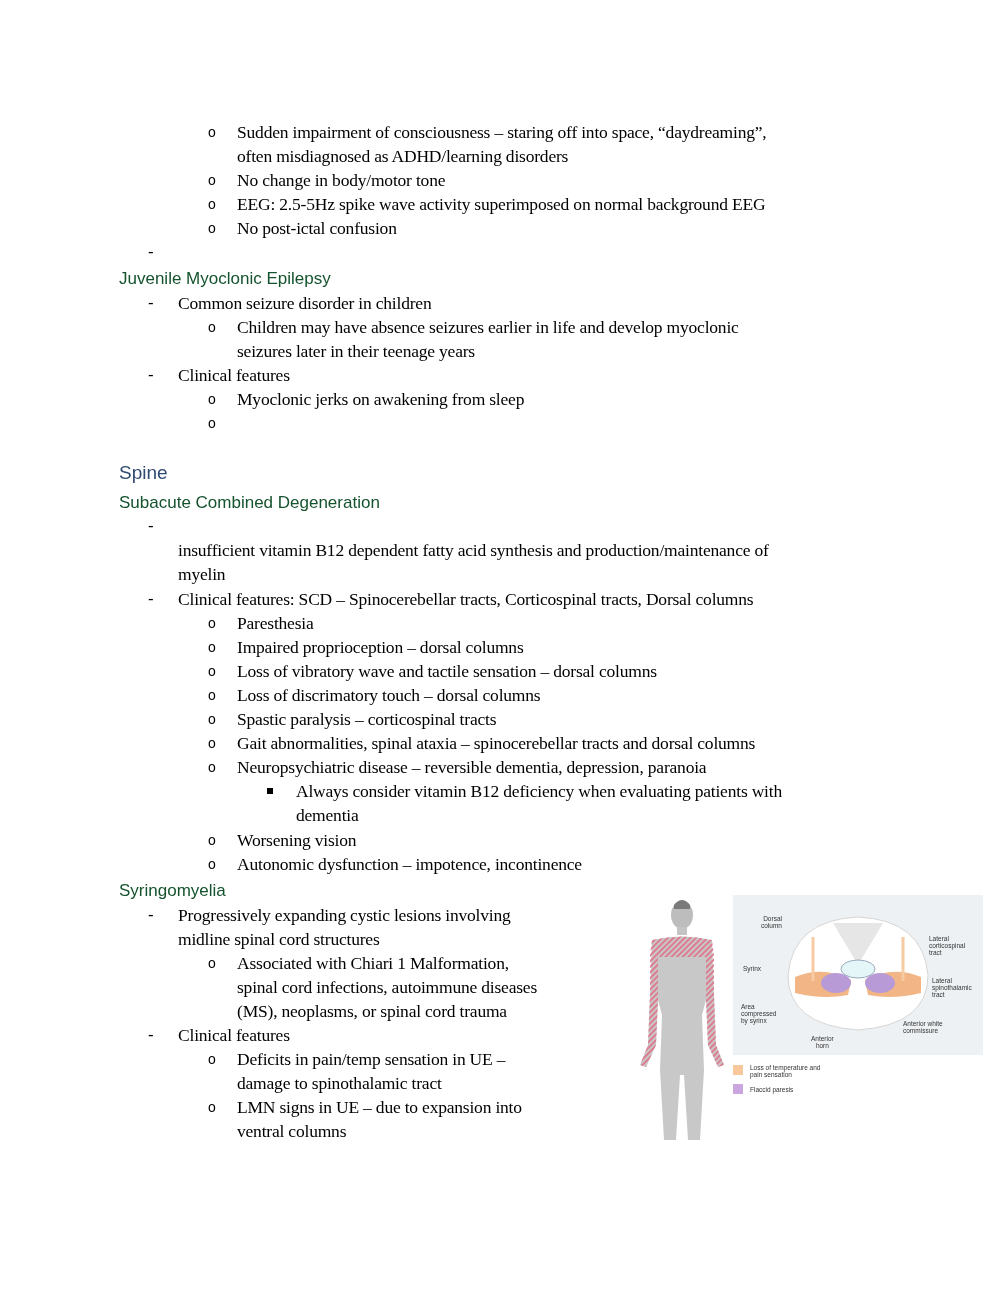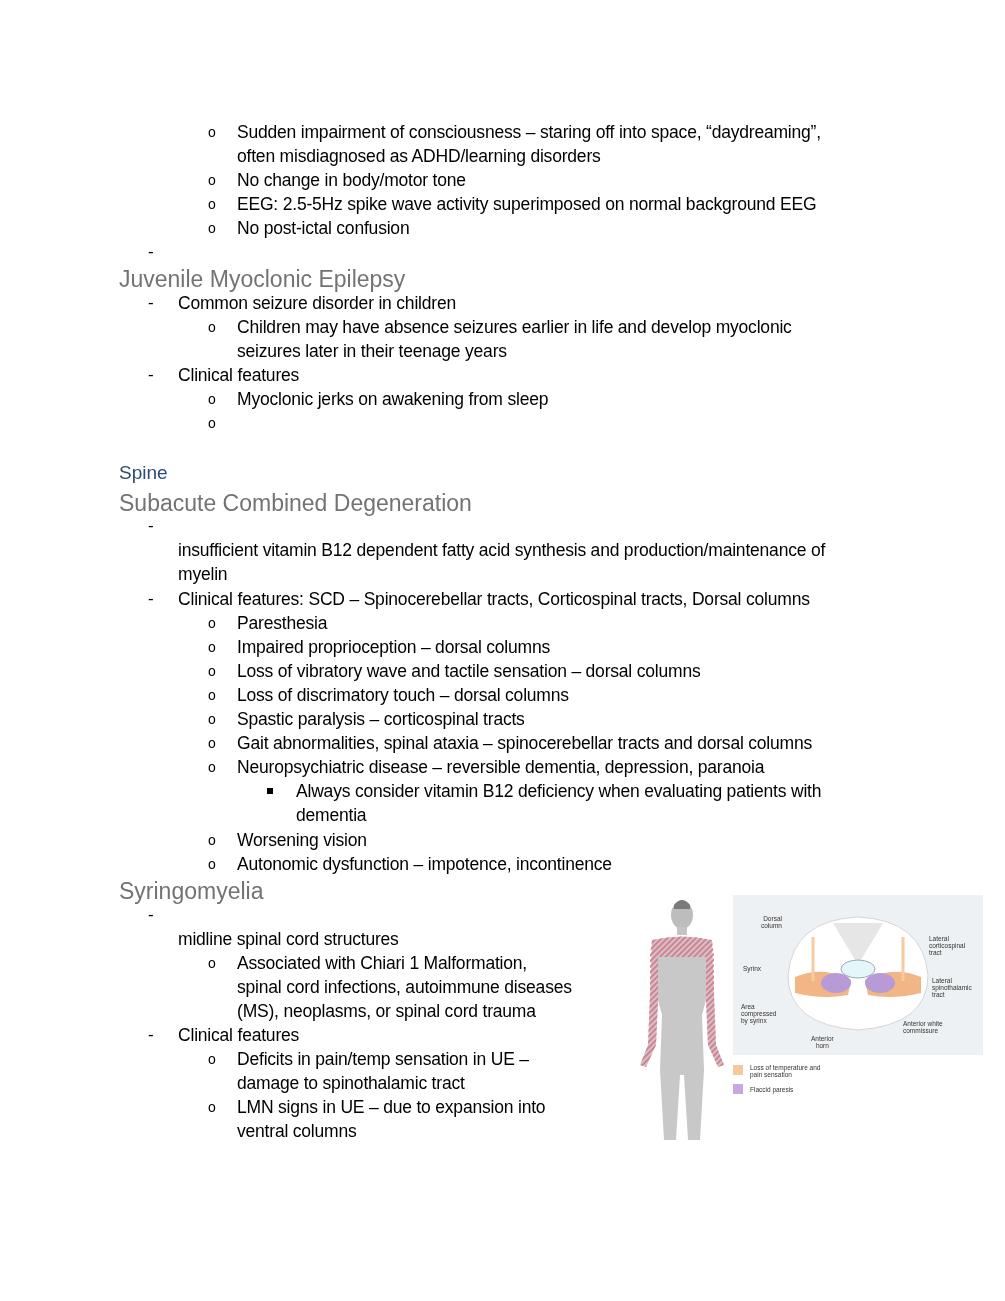--- a/index.html
+++ b/index.html
@@ -1,21 +1,21 @@
 <!DOCTYPE html>
 <html><head>
 <meta charset="utf-8">
 <style>
   html, body { margin: 0; padding: 0; background: #ffffff; }
   body { width: 1005px; height: 1301px; position: relative; overflow: hidden;
          font-family: "Liberation Sans", "DejaVu Sans", sans-serif; color: #000; }
   .page { position: absolute; left: 0; top: 0; width: 1005px; height: 1301px; }
-  .line { position: absolute; font-size: 17.5px; line-height: 24px; white-space: nowrap; letter-spacing: -0.2px; }
+  .line { position: absolute; font-size: 17.5px; line-height: 24px; white-space: nowrap; letter-spacing: -0.2px; font-family: Liberation Serif, serif; }
   .h1 { position: absolute; font-size: 19px; color: #2f4a72; line-height: 24px; }
-  .h2 { position: absolute; font-size: 23px; color: #737373; line-height: 24px; text-align: center; }
+  .h2 { position: absolute; font-size: 17px; color: #14532d; line-height: 24px; text-align: center; }
   .b-dash { position: absolute; left: 148px; width: 12px; font-size: 17px; line-height: 24px; }
   .b-o { position: absolute; left: 208px; font-size: 14px; line-height: 24px; }
   .b-sq { position: absolute; left: 267px; width: 6px; height: 6px; background: #000; }
   .figure { position: absolute; left: 630px; top: 895px; width: 355px; height: 255px; }
   .cord-panel { position: absolute; left: 103px; top: 0; width: 250px; height: 160px; background: #eef1f3; }
   .lbl { position: absolute; font-size: 6.5px; line-height: 7px; color: #333; white-space: nowrap; }
   .legend-sw { position: absolute; width: 10px; height: 10px; }
 </style>
 </head>
 <body>
@@ -70,20 +70,21 @@
   <span class="b-sq" style="top:788px"></span>
   <div class="line" style="left:296px;top:779px">Always consider vitamin B12 deficiency when evaluating patients with</div>
   <div class="line" style="left:296px;top:803px">dementia</div>
   <span class="b-o" style="top:828px">o</span>
   <div class="line" style="left:237px;top:828px">Worsening vision</div>
   <span class="b-o" style="top:852px">o</span>
   <div class="line" style="left:237px;top:852px">Autonomic dysfunction – impotence, incontinence</div>
 
   <div class="h2" style="left:119px;top:879px">Syringomyelia</div>
   <span class="b-dash" style="top:903px">-</span>
+  <div class="line" style="left:178px;top:903px">Progressively expanding cystic lesions involving</div>
   <div class="line" style="left:178px;top:927px">midline spinal cord structures</div>
   <span class="b-o" style="top:951px">o</span>
   <div class="line" style="left:237px;top:951px">Associated with Chiari 1 Malformation,</div>
   <div class="line" style="left:237px;top:975px">spinal cord infections, autoimmune diseases</div>
   <div class="line" style="left:237px;top:999px">(MS), neoplasms, or spinal cord trauma</div>
   <span class="b-dash" style="top:1023px">-</span>
   <div class="line" style="left:178px;top:1023px">Clinical features</div>
   <span class="b-o" style="top:1047px">o</span>
   <div class="line" style="left:237px;top:1047px">Deficits in pain/temp sensation in UE –</div>
   <div class="line" style="left:237px;top:1071px">damage to spinothalamic tract</div>

